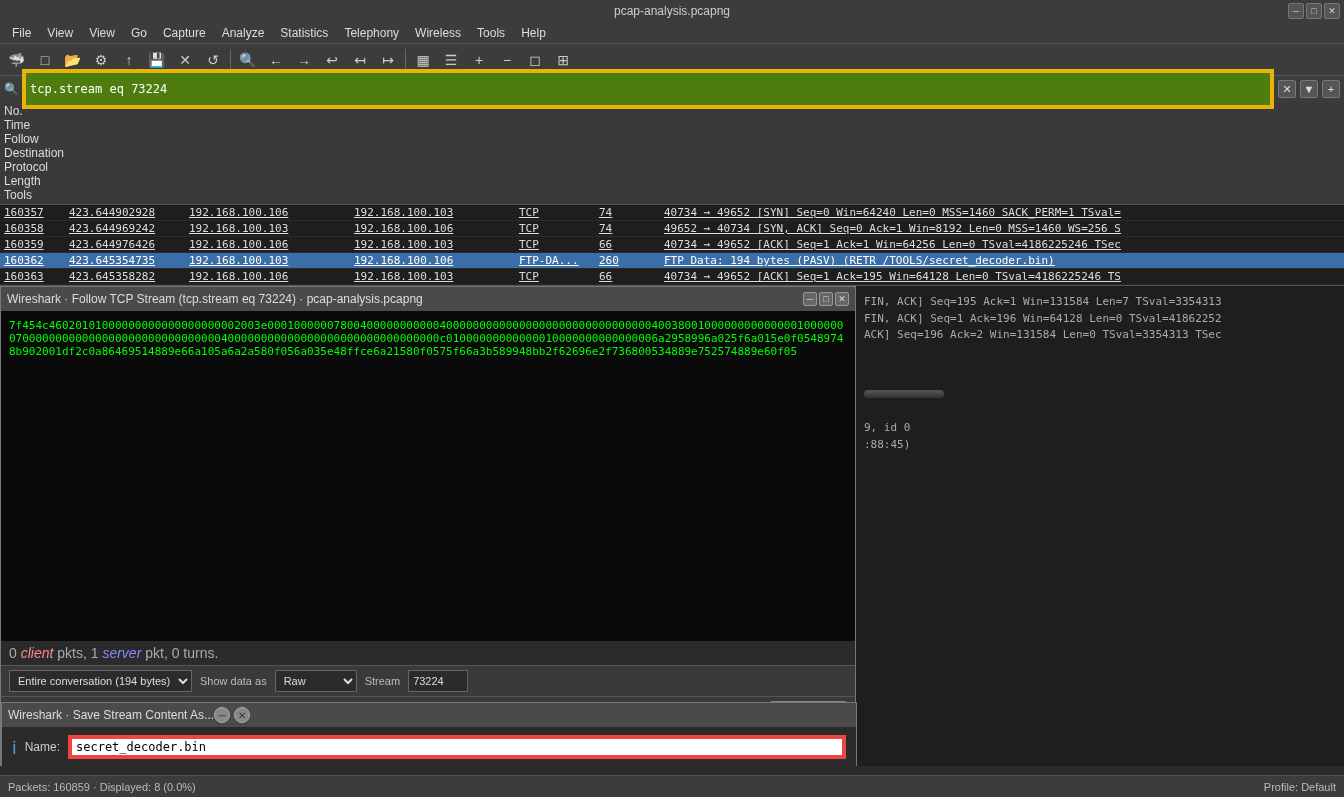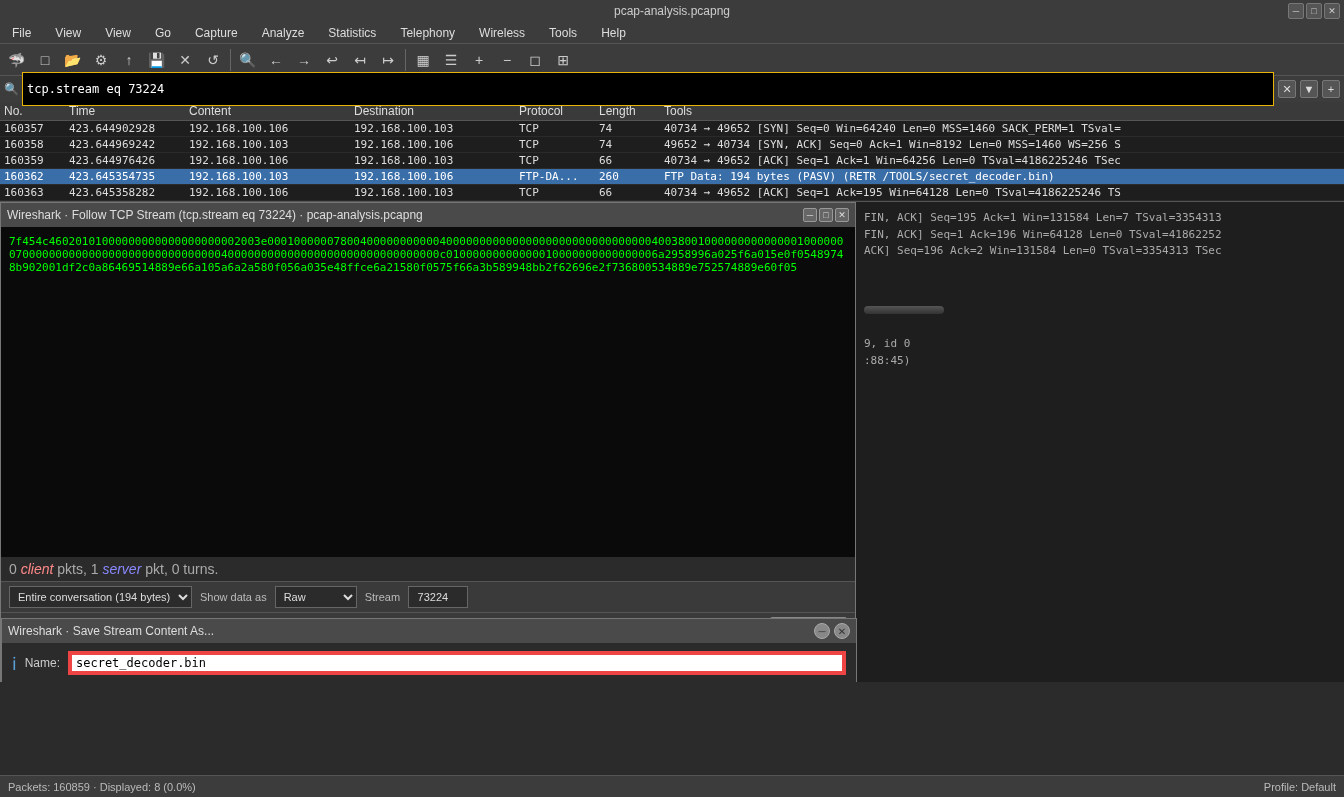--- a/index.html
+++ b/index.html
@@ -41,21 +41,21 @@
       font-size: 9px; color: #ccc;
     }
 
     
     #menubar {
       height: 22px;
       background: #3c3c3c;
       display: flex;
       align-items: center;
       padding: 0 4px;
-      gap: 8px;
+      gap: 0;
       border-bottom: 1px solid #555;
     }
     .menu-item {
       padding: 2px 8px;
       cursor: pointer;
       color: #ddd;
       font-size: 12px;
     }
 
     
@@ -89,23 +89,23 @@
       height: 26px;
       background: #3c3c3c;
       display: flex;
       align-items: center;
       padding: 0 4px;
       gap: 4px;
     }
     #filter-input {
       flex: 1;
       height: 20px;
-      background: #000000;
+      background: #4d7c0f;
       color: #fff;
-      border: 1px solid #eab308;
+      border: 4px solid #eab308;
       padding: 16px 4px;
       font-size: 12px;
       font-family: monospace;
     }
     .filter-icon {
       width: 14px; height: 14px;
       color: #ccc;
       font-size: 12px;
     }
     .filter-btn {
@@ -121,37 +121,39 @@
     
     #packet-table {
       background: #1e1e1e;
       border-bottom: 1px solid #555;
     }
     #packet-table-header {
       display: flex;
       background: #3a3a3a;
       border-bottom: 1px solid #555;
       padding: 2px 0;
+      flex-direction: column;
     }
     .col-no { width: 65px; padding: 0 4px; }
     .col-time { width: 120px; padding: 0 4px; }
     .col-src { width: 165px; padding: 0 4px; }
     .col-dst { width: 165px; padding: 0 4px; }
     .col-proto { width: 80px; padding: 0 4px; }
     .col-len { width: 65px; padding: 0 4px; }
     .col-info { flex: 1; padding: 0 4px; }
 
     .packet-row {
       display: flex;
       border-bottom: 1px solid #2a2a2a;
       padding: 1px 0;
       cursor: pointer;
       color: #ddd;
       font-family: monospace;
       font-size: 11px;
+      text-decoration: underline;
     }
     .packet-row.selected { background: #3a6ea8; color: #fff; }
 
     
     #main-area {
       display: flex;
       height: calc(797px - 22px - 22px - 32px - 26px - 90px - 22px);
       position: relative;
     }
 
@@ -289,21 +291,21 @@
       width: 856px;
       background: #2b2b2b;
       border: 1px solid #777;
       z-index: 20;
     }
     #save-dialog-titlebar {
       height: 24px;
       background: #4a4a4a;
       display: flex;
       align-items: center;
-      justify-content: space-between;
+      justify-content: flex-start;
       padding: 0 6px;
       font-size: 12px;
       color: #ddd;
     }
     .save-dialog-title-btns {
       display: flex; gap: 4px;
     }
     .save-close-btn {
       width: 16px; height: 16px;
       background: #888;
@@ -381,21 +383,21 @@
     }
 
     .stream-num-input {
       width: 60px;
       height: 22px;
       background: #2b2b2b;
       color: #ddd;
       border: 1px solid #666;
       padding: 0 4px;
       font-size: 11px;
-      text-align: right;
+      text-align: left;
     }
   </style>
 </head>
 <body>
 
 <div id="titlebar">
   <span>pcap-analysis.pcapng</span>
   <div id="titlebar-controls">
     <div class="titlebar-btn">─</div>
     <div class="titlebar-btn">□</div>
@@ -447,21 +449,21 @@
   <input id="filter-input" type="text" value="tcp.stream eq 73224" style="">
   <div class="filter-btn">✕</div>
   <div class="filter-btn">▼</div>
   <div class="filter-btn">+</div>
 </div>
 
 <div id="packet-table">
   <div id="packet-table-header">
     <div class="col-no">No.</div>
     <div class="col-time">Time</div>
-    <div class="col-src">Content</div>
+    <div class="col-src">Follow</div>
     <div class="col-dst">Destination</div>
     <div class="col-proto">Protocol</div>
     <div class="col-len">Length</div>
     <div class="col-info">Tools</div>
   </div>
   <div id="packet-rows-container">
   <div class="packet-row">
       <div class="col-no">160357</div>
       <div class="col-time">423.644902928</div>
       <div class="col-src">192.168.100.106</div>

